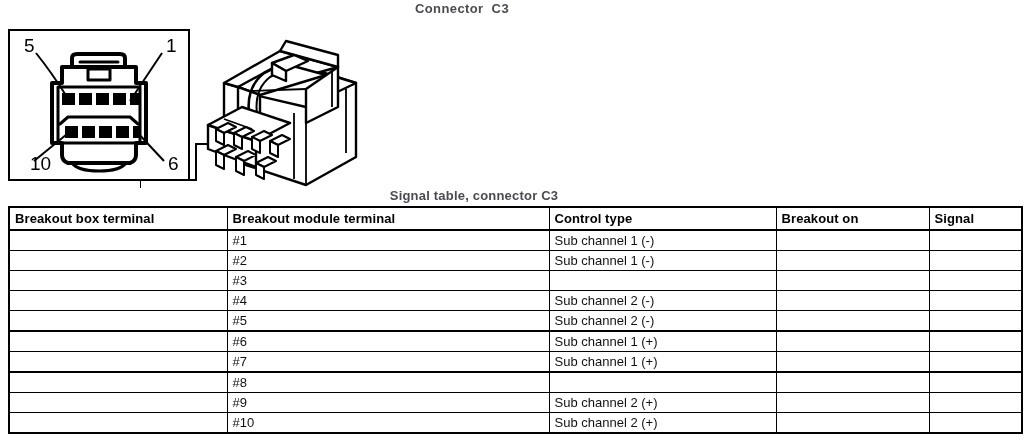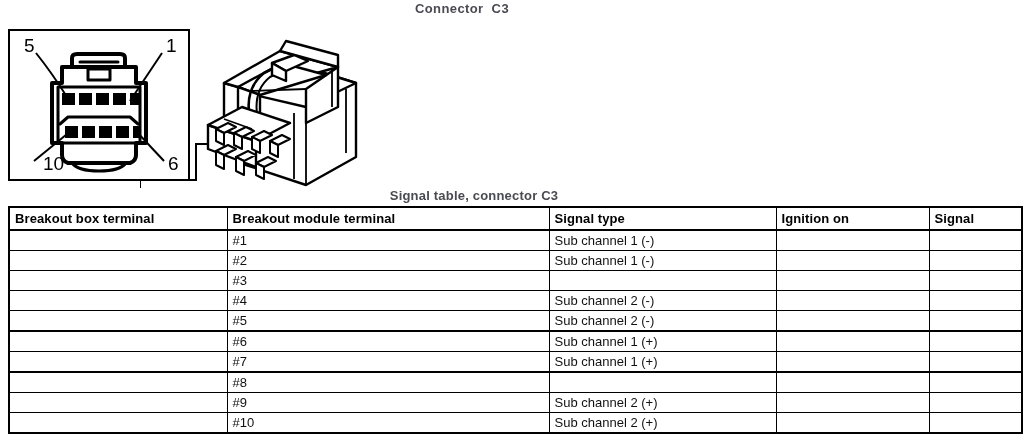--- a/index.html
+++ b/index.html
@@ -188,21 +188,21 @@
     <g stroke="#000" stroke-width="2" fill="none">
       <path d="M26 22 Q42 42 57 66"></path>
       <path d="M152 22 L120 70"></path>
       <path d="M24 130 L62 99"></path>
       <path d="M154 130 L125 99"></path>
     </g>
   </svg>
 
   <div style="position:absolute;left:14px;top:4px;font-size:19px;">5</div>
   <div style="position:absolute;left:156px;top:4px;font-size:19px;">1</div>
-  <div style="position:absolute;left:33px;top:122px;font-size:19px;">10</div>
+  <div style="position:absolute;left:20px;top:122px;font-size:19px;">10</div>
   <div style="position:absolute;left:158px;top:122px;font-size:19px;">6</div>
 </div>
 
 <svg id="connector-link-line" viewBox="0 0 130 68">
   <path d="M0 68 L0 60 L56 60 L56 24 L100 24" fill="none" stroke="#000" stroke-width="2"></path>
 </svg>
 
 <svg id="connector-3d-drawing" viewBox="0 0 190 155">
   <g fill="#ffffff" stroke="#000" stroke-width="2.4" stroke-linejoin="round">
 
@@ -267,22 +267,22 @@
       <col class="c1">
         <col class="c2">
         <col class="c3">
         <col class="c4">
         <col class="c5">
     </colgroup>
     <thead>
       <tr>
         <th>Breakout box terminal</th>
         <th>Breakout module terminal</th>
-        <th>Signal type</th>
-        <th>Ignition on</th>
+        <th>Control type</th>
+        <th>Breakout on</th>
         <th>Signal</th>
       </tr>
     </thead>
     <tbody id="signal-table-body">
         <tr>
           <td class="cell-empty"></td>
           <td>#1</td>
           <td>Sub channel 1 (-)</td>
           <td class="cell-empty"></td>
           <td class="cell-empty"></td>

